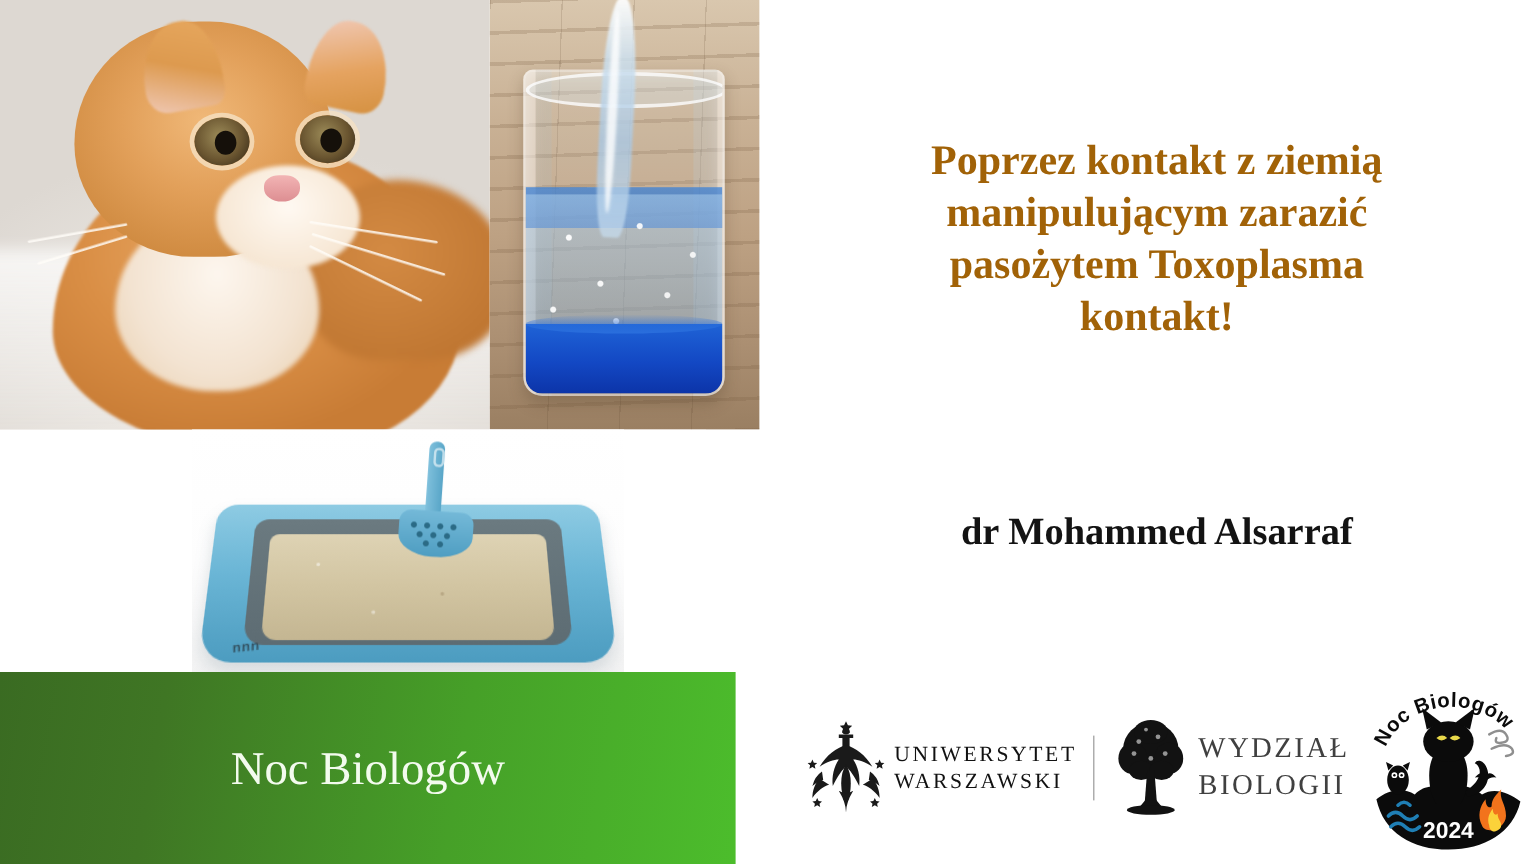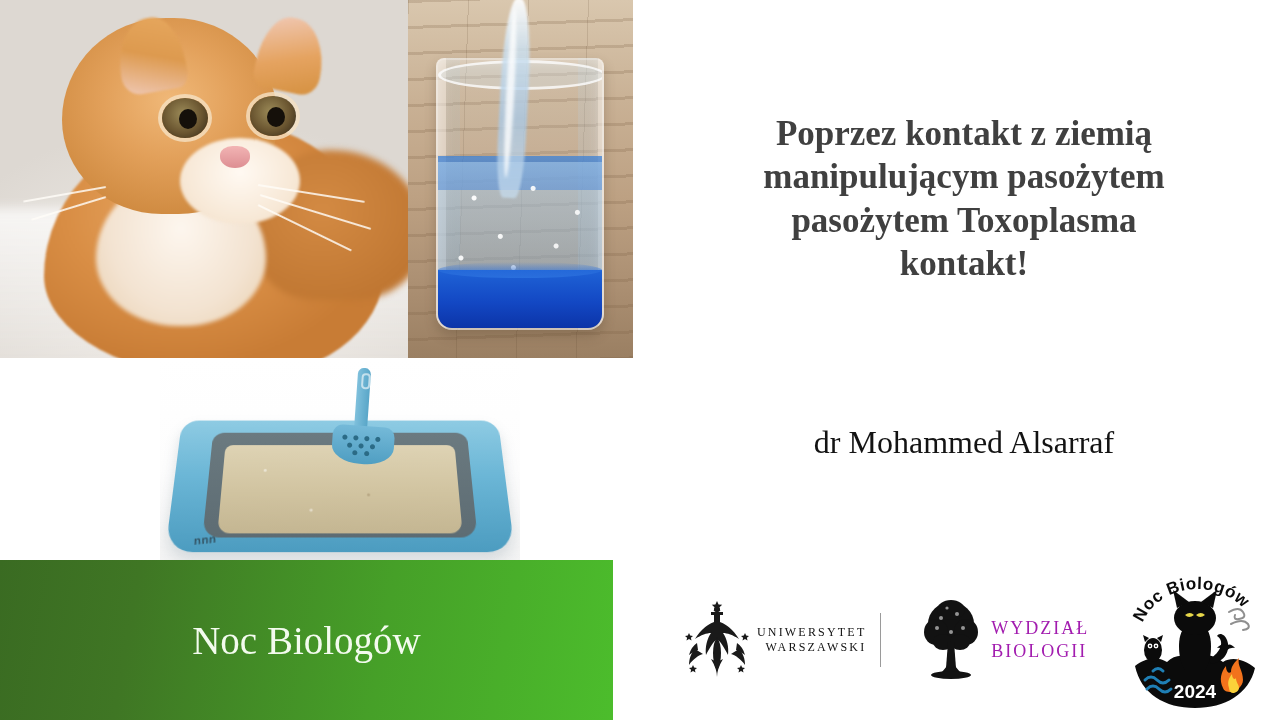--- a/index.html
+++ b/index.html
@@ -231,47 +231,46 @@
     color:#f3fbee; text-align:center;
   }
   .banner-title{ font-size:39px; line-height:1.05; margin-top:2px; }
   .banner-sub{ font-size:31px; line-height:1.12; margin-top:4px; }
   .banner-date{ font-size:21px; line-height:1.2; margin-top:4px; }
 
   
   .heading{
     position:absolute; left:668px; top:112px; width:592px;
     text-align:center;
-    font-weight:700; font-size:35px; line-height:1.24; color:#404040;
+    font-weight:700; font-size:35px; line-height:1.24; color:#a16207;
   }
   .speaker{
     position:absolute; left:668px; top:424px; width:592px;
-    text-align:center; font-size:32px; color:#131313;
+    text-align:center; font-size:32px; color:#131313;font-weight:bold;
   }
 
   
   .logos{
     position:absolute; left:660px; top:560px; width:620px; height:160px;
     display:flex; align-items:center; justify-content:space-around;
   }
   .logo{ display:flex; align-items:center; }
 
   .uw-eagle{ width:72px; height:82px; }
   .uw-text{
     margin-left:4px;
-    font-size:12px; letter-spacing:2.2px; line-height:1.28; color:#111;
+    font-size:18px; letter-spacing:2.2px; line-height:1.28; color:#111;
     white-space:nowrap;
-    text-align:right;
   }
   .divider{ width:1px; height:54px; background:#9a9a9a; margin-left:14px; }
 
   .wb-tree{ width:56px; height:84px; }
   .wb-text{
     margin-left:12px;
-    font-size:18px; letter-spacing:2px; line-height:1.3; color:#a21caf;
+    font-size:24px; letter-spacing:2px; line-height:1.3; color:#404040;
     white-space:nowrap;
   }
 
   .nb-logo{ width:128px; height:140px; }
 </style>
 </head>
 <body>
 
 <div class="slide">
 
@@ -316,21 +315,21 @@
     <div class="lb-scoop-handle"></div>
     <div class="lb-scoop-head"></div>
   </div>
 
   <div class="banner">
     <div class="banner-title">Noc Biologów</div>
   </div>
 
   <div class="heading">
     <div>Poprzez kontakt z ziemią</div>
-    <div>manipulującym pasożytem</div>
+    <div>manipulującym zarazić</div>
     <div>pasożytem Toxoplasma</div>
     <div>kontakt!</div>
   </div>
 
   <div class="speaker">dr Mohammed Alsarraf</div>
 
   <div class="logos">
 
     <div class="logo">
       <svg class="uw-eagle" viewBox="0 0 72 82">

